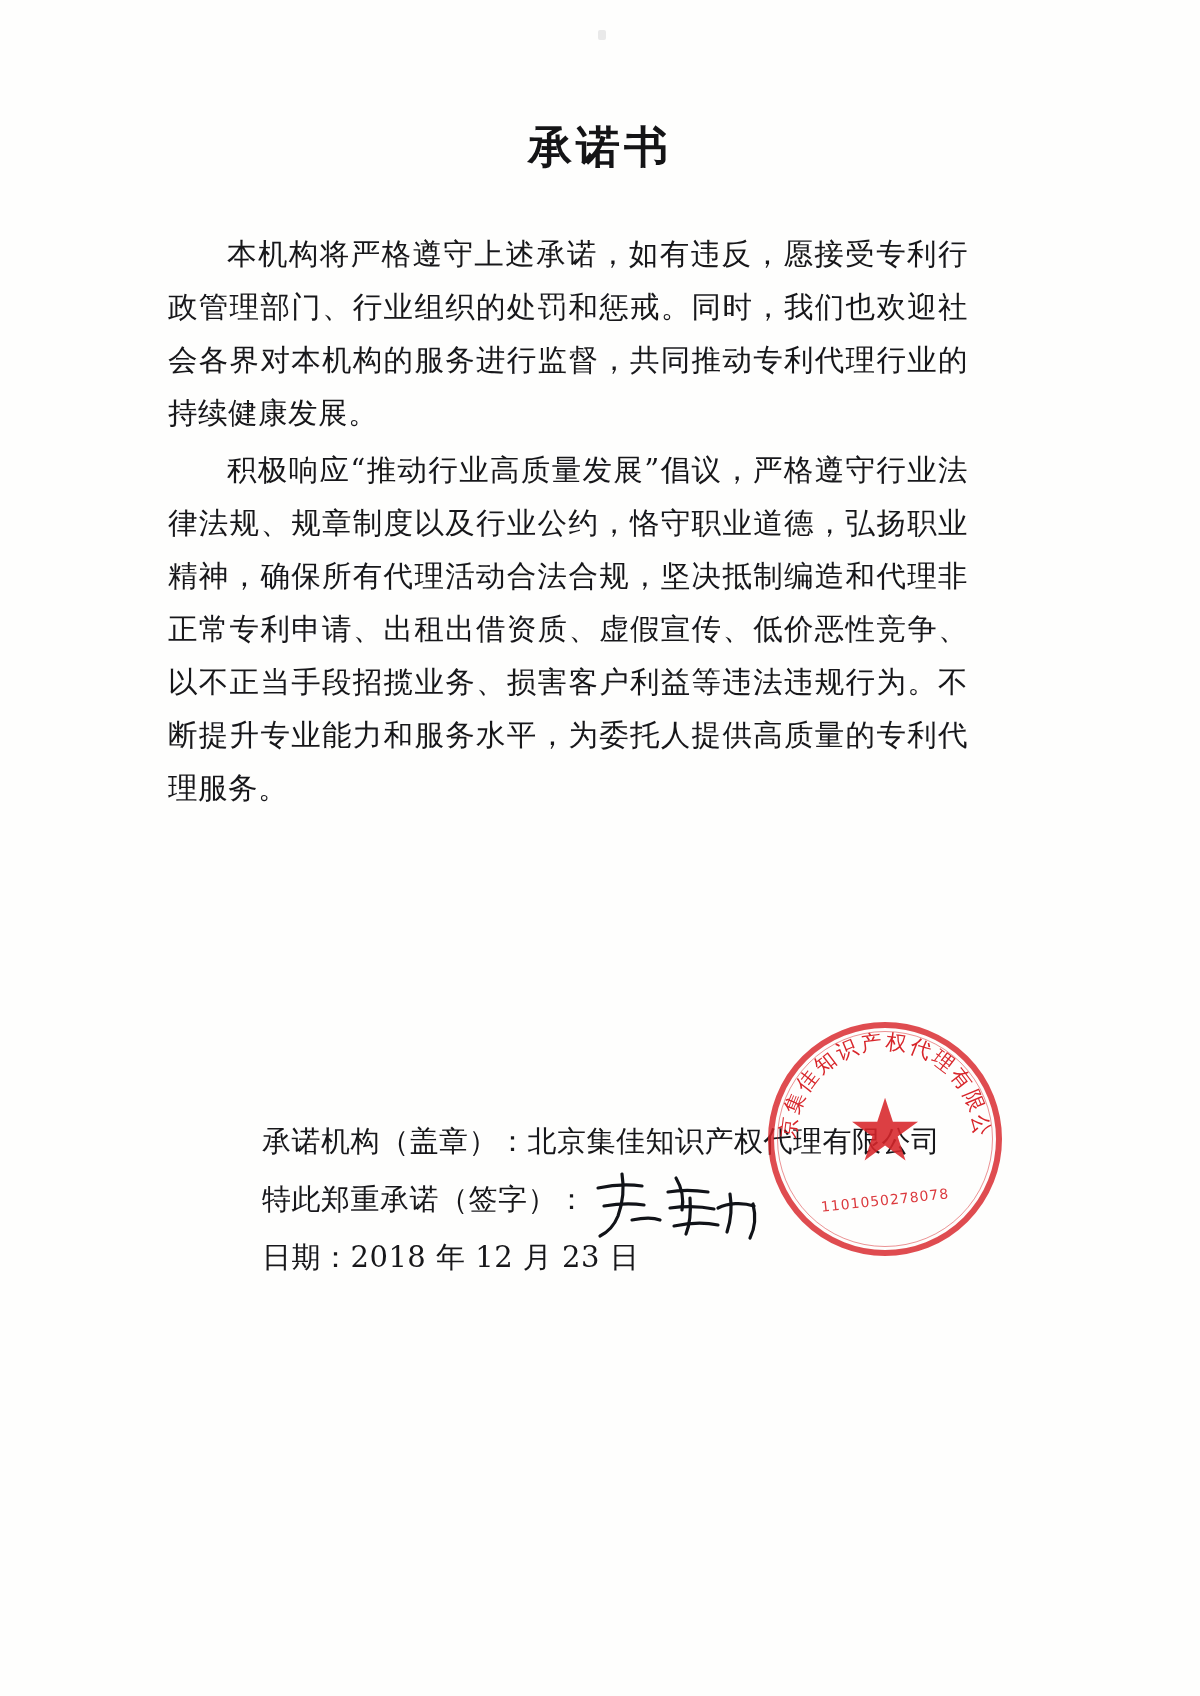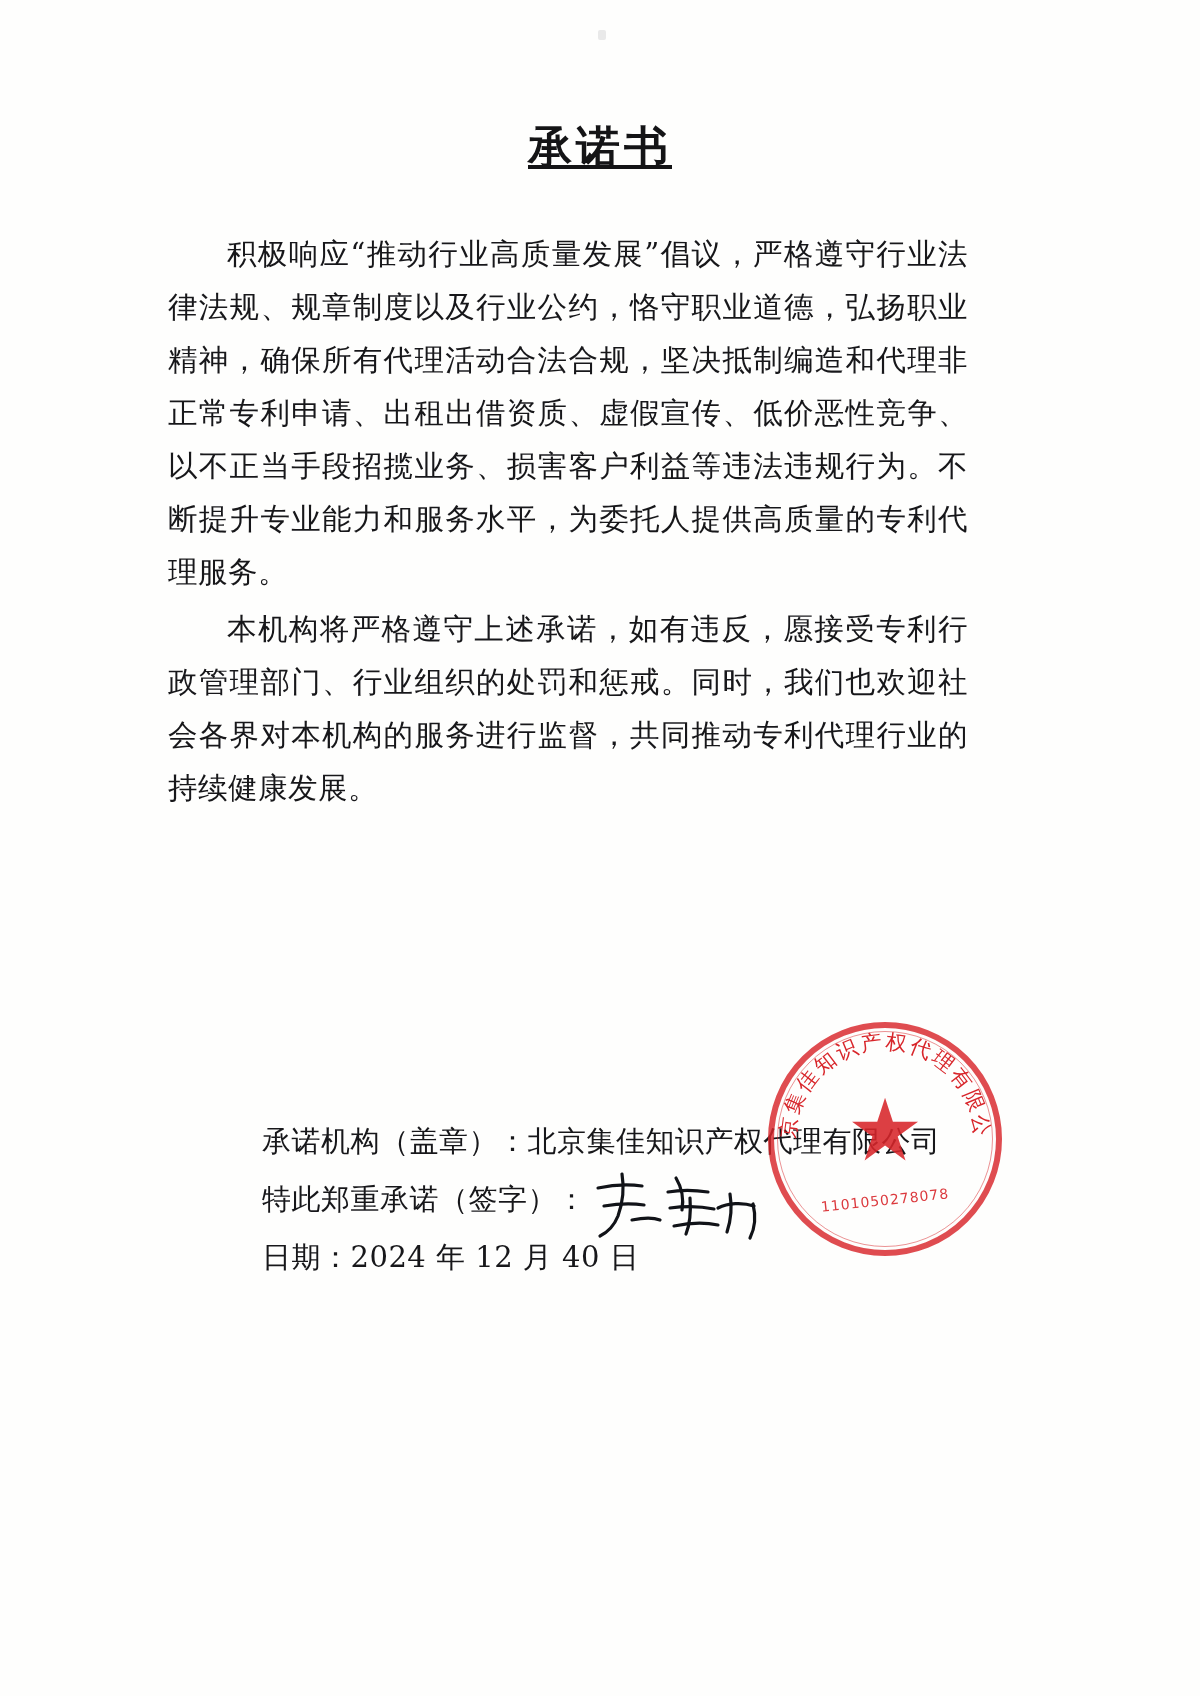--- a/index.html
+++ b/index.html
@@ -20,21 +20,20 @@
     position: absolute;
     top: 118px;
     left: 0;
     width: 1200px;
     text-align: center;
     font-family: "DejaVu Sans", "Liberation Sans", sans-serif;
     font-weight: bold;
     font-size: 44px;
     letter-spacing: 4px;
     color: #141416;
-    text-decoration: underline;
   }
   .body-block {
     position: absolute;
     top: 228px;
     left: 168px;
     width: 800px;
   }
   .para {
     font-size: 29.5px;
     line-height: 53px;
@@ -140,33 +139,33 @@
 </head>
 <body>
 
 <div class="page">
 
   <div class="top-mark"></div>
 
   <div class="doc-title">承诺书</div>
 
   <div class="body-block">
+    <p class="para">本机构将严格遵守上述承诺，如有违反，愿接受专利行政管理部门、行业组织的处罚和惩戒。同时，我们也欢迎社会各界对本机构的服务进行监督，共同推动专利代理行业的持续健康发展。</p>
     <p class="para">积极响应“推动行业高质量发展”倡议，严格遵守行业法律法规、规章制度以及行业公约，恪守职业道德，弘扬职业精神，确保所有代理活动合法合规，坚决抵制编造和代理非正常专利申请、出租出借资质、虚假宣传、低价恶性竞争、以不正当手段招揽业务、损害客户利益等违法违规行为。不断提升专业能力和服务水平，为委托人提供高质量的专利代理服务。</p>
-    <p class="para">本机构将严格遵守上述承诺，如有违反，愿接受专利行政管理部门、行业组织的处罚和惩戒。同时，我们也欢迎社会各界对本机构的服务进行监督，共同推动专利代理行业的持续健康发展。</p>
   </div>
 
   <div class="sign-block">
     <div class="sign-line">
       <span class="label">承诺机构（盖章）：</span><span class="value">北京集佳知识产权代理有限公司</span>
     </div>
     <div class="sign-line">
       <span class="label">特此郑重承诺（签字）：</span>
     </div>
     <div class="sign-line">
-      <span class="label">日期：</span><span class="value">2024 年 12 月 40 日</span>
+      <span class="label">日期：</span><span class="value">2018 年 12 月 23 日</span>
     </div>
   </div>
 
   <div class="signature">
     <svg viewBox="0 0 190 80" fill="none" stroke="#111318" stroke-width="3.2" stroke-linecap="round" stroke-linejoin="round">
       <path d="M8 20 C22 17, 38 16, 52 18"></path>
       <path d="M32 6 C34 18, 33 34, 28 48 C24 58, 18 64, 10 68"></path>
       <path d="M14 38 C26 36, 40 35, 54 37"></path>
       <path d="M42 52 C52 50, 62 49, 70 52"></path>
       <path d="M86 10 C92 20, 94 30, 92 42"></path>

